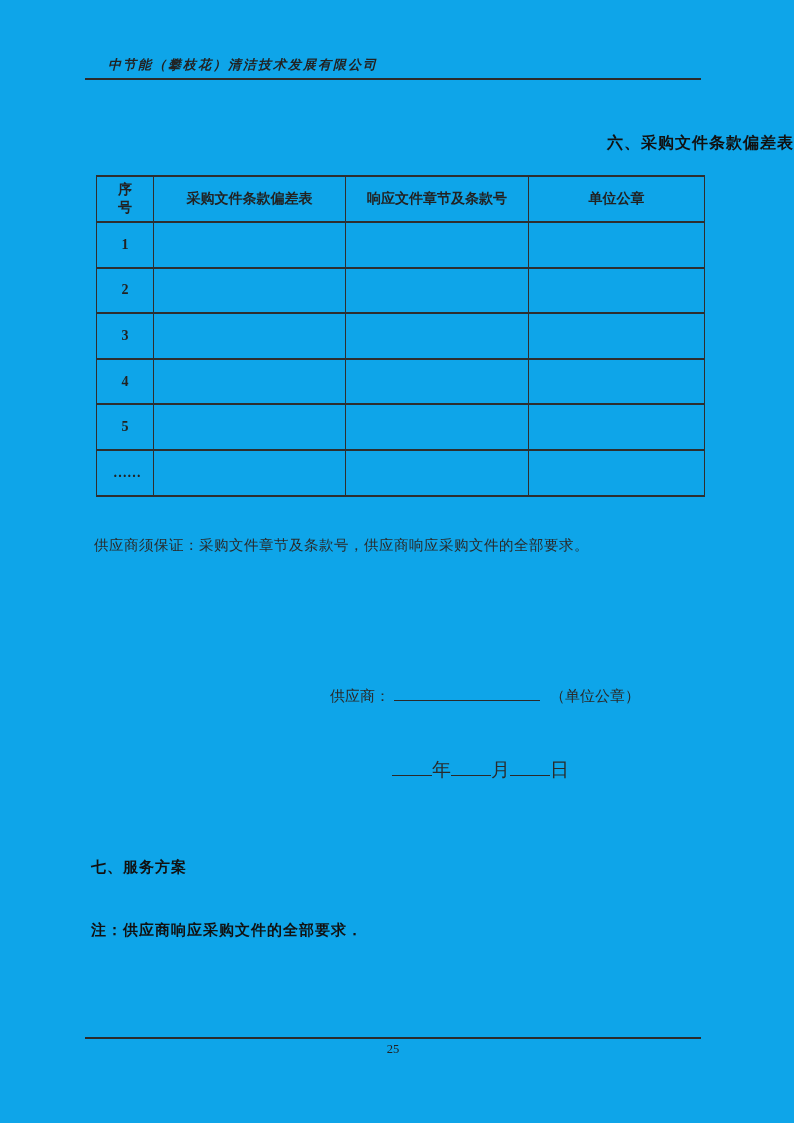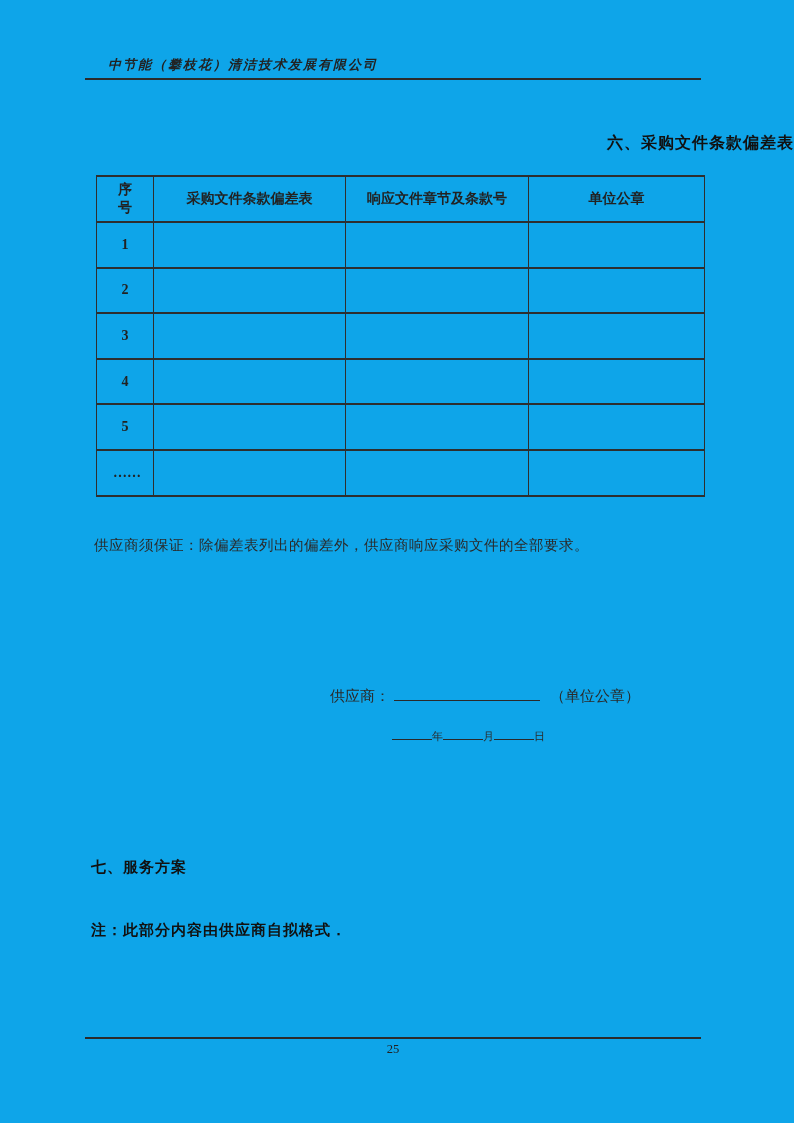--- a/index.html
+++ b/index.html
@@ -93,22 +93,22 @@
     position: absolute;
     left: 330px;
     top: 687px;
     font-size: 15px;
     color: #2a2a2a;
     white-space: nowrap;
   }
   .date-line {
     position: absolute;
     left: 392px;
-    top: 727px;
-    font-size: 11px;
+    top: 757px;
+    font-size: 19px;
     color: #2a2a2a;
     white-space: nowrap;
   }
   .uline {
     display: inline-block;
     border-bottom: 1px solid #2a2a2a;
     height: 13px;
   }
   .uline.w-supplier { width: 146px; margin: 0 4px; }
   .uline.w-date     { width: 40px; }
@@ -213,31 +213,31 @@
       </tr>
       <tr>
         <td>……</td>
         <td></td>
         <td></td>
         <td></td>
       </tr>
     </tbody>
   </table>
 
-  <p class="guarantee">供应商须保证：除偏差表列出的偏差外，供应商响应采购文件的全部要求。</p>
+  <p class="guarantee">供应商须保证：采购文件章节及条款号，供应商响应采购文件的全部要求。</p>
 
   <div class="sig-line">
     <span>供应商：</span><span class="uline w-supplier"></span><span class="seal-label">（单位公章）</span>
   </div>
   <div class="date-line">
     <span class="uline w-date"></span><span>年</span><span class="uline w-date"></span><span>月</span><span class="uline w-date"></span><span>日</span>
   </div>
 
   <div class="section-seven">七、服务方案</div>
 
-  <div class="note-text">注：此部分内容由供应商自拟格式．</div>
+  <div class="note-text">注：供应商响应采购文件的全部要求．</div>
 
   <div class="page-footer">
     <div class="footer-rule"></div>
     <div class="page-number">25</div>
   </div>
 
 </div>
 
 </body></html>

